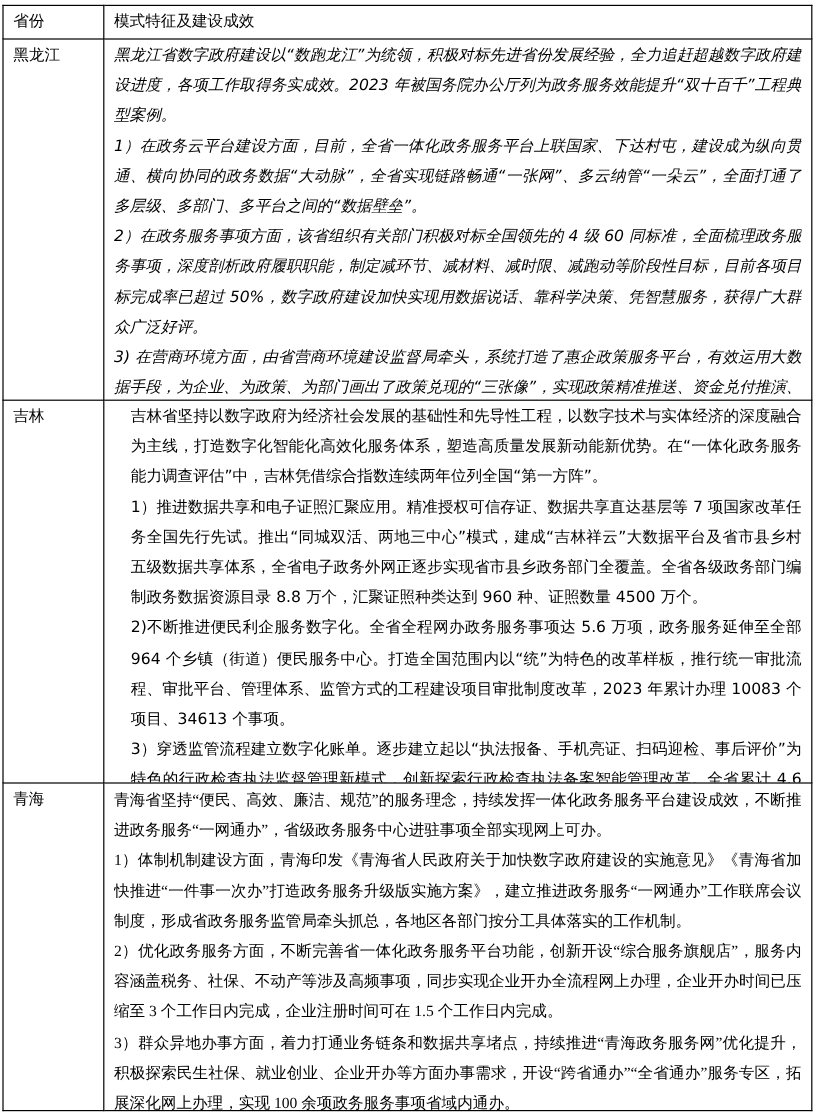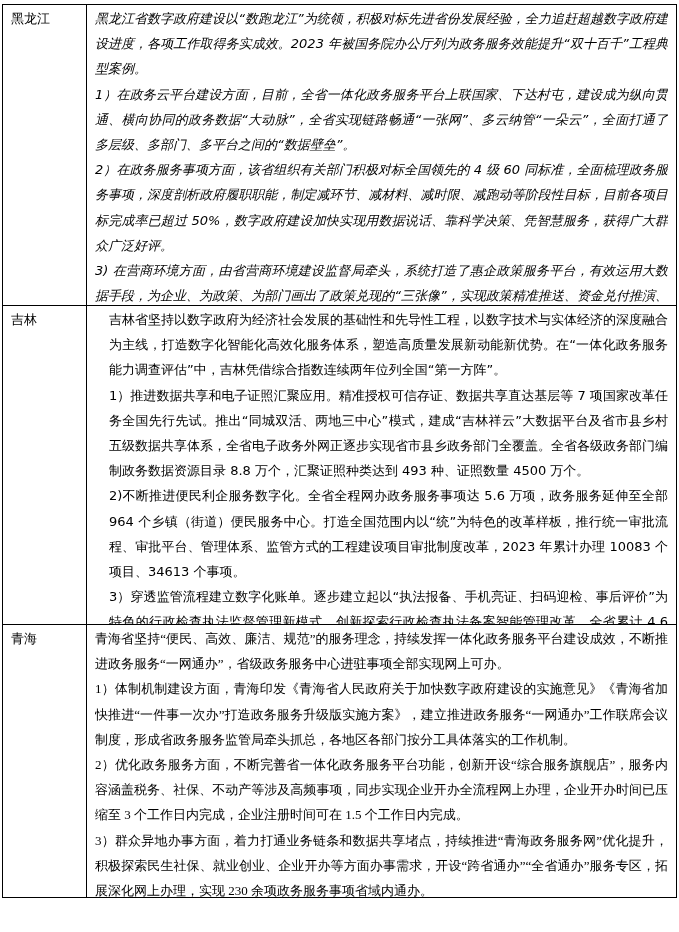--- a/index.html
+++ b/index.html
@@ -58,51 +58,55 @@
 </head>
 <body>
 
 <div class="doc">
   <table class="province-table">
     <colgroup>
       <col class="col-province">
       <col>
     </colgroup>
     <tbody>
+      <tr class="header-row">
+        <td>省份</td>
+        <td>模式特征及建设成效</td>
+      </tr>
 
       <tr>
         <td class="province-cell">黑龙江</td>
         <td>
           <div class="content-clip clip-r0">
             <p>黑龙江省数字政府建设以“数跑龙江”为统领，积极对标先进省份发展经验，全力追赶超越数字政府建设进度，各项工作取得务实成效。2023 年被国务院办公厅列为政务服务效能提升“双十百千”工程典型案例。</p>
             <p>1）在政务云平台建设方面，目前，全省一体化政务服务平台上联国家、下达村屯，建设成为纵向贯通、横向协同的政务数据“大动脉”，全省实现链路畅通“一张网”、多云纳管“一朵云”，全面打通了多层级、多部门、多平台之间的“数据壁垒”。</p>
             <p>2）在政务服务事项方面，该省组织有关部门积极对标全国领先的 4 级 60 同标准，全面梳理政务服务事项，深度剖析政府履职职能，制定减环节、减材料、减时限、减跑动等阶段性目标，目前各项目标完成率已超过 50%，数字政府建设加快实现用数据说话、靠科学决策、凭智慧服务，获得广大群众广泛好评。</p>
             <p>3) 在营商环境方面，由省营商环境建设监督局牵头，系统打造了惠企政策服务平台，有效运用大数据手段，为企业、为政策、为部门画出了政策兑现的“三张像”，实现政策精准推送、资金兑付推演、政策落地监督，汇聚国家、省、市（地）、县（市、区）惠企政策事项 936 条，有效解决了惠企政策“找不到”“读不懂”“兑现慢”等难题，化解了企业“不会办”“往返跑”等尴尬，有效激活了市场主体干事创业的信心与活力。</p>
           </div>
         </td>
       </tr>
 
       <tr>
         <td class="province-cell">吉林</td>
         <td>
           <div class="content-clip clip-r1">
             <p>吉林省坚持以数字政府为经济社会发展的基础性和先导性工程，以数字技术与实体经济的深度融合为主线，打造数字化智能化高效化服务体系，塑造高质量发展新动能新优势。在“一体化政务服务能力调查评估”中，吉林凭借综合指数连续两年位列全国“第一方阵”。</p>
-            <p>1）推进数据共享和电子证照汇聚应用。精准授权可信存证、数据共享直达基层等 7 项国家改革任务全国先行先试。推出“同城双活、两地三中心”模式，建成“吉林祥云”大数据平台及省市县乡村五级数据共享体系，全省电子政务外网正逐步实现省市县乡政务部门全覆盖。全省各级政务部门编制政务数据资源目录 8.8 万个，汇聚证照种类达到 493 种、证照数量 4500 万个。</p>
+            <p>1）推进数据共享和电子证照汇聚应用。精准授权可信存证、数据共享直达基层等 7 项国家改革任务全国先行先试。推出“同城双活、两地三中心”模式，建成“吉林祥云”大数据平台及省市县乡村五级数据共享体系，全省电子政务外网正逐步实现省市县乡政务部门全覆盖。全省各级政务部门编制政务数据资源目录 8.8 万个，汇聚证照种类达到 960 种、证照数量 4500 万个。</p>
             <p>2)不断推进便民利企服务数字化。全省全程网办政务服务事项达 5.6 万项，政务服务延伸至全部 964 个乡镇（街道）便民服务中心。打造全国范围内以“统”为特色的改革样板，推行统一审批流程、审批平台、管理体系、监管方式的工程建设项目审批制度改革，2023 年累计办理 10083 个项目、34613 个事项。</p>
             <p>3）穿透监管流程建立数字化账单。逐步建立起以“执法报备、手机亮证、扫码迎检、事后评价”为特色的行政检查执法监督管理新模式，创新探索行政检查执法备案智能管理改革。全省累计 4.6 万项行政检查执法事项、2973 个监管机构、6.8 万名检查人员纳入“数字化”台账管理。</p>
           </div>
         </td>
       </tr>
 
       <tr>
         <td class="province-cell">青海</td>
         <td>
           <div class="content-clip clip-r2">
             <p>青海省坚持“便民、高效、廉洁、规范”的服务理念，持续发挥一体化政务服务平台建设成效，不断推进政务服务“一网通办”，省级政务服务中心进驻事项全部实现网上可办。</p>
             <p>1）体制机制建设方面，青海印发《青海省人民政府关于加快数字政府建设的实施意见》《青海省加快推进“一件事一次办”打造政务服务升级版实施方案》，建立推进政务服务“一网通办”工作联席会议制度，形成省政务服务监管局牵头抓总，各地区各部门按分工具体落实的工作机制。</p>
             <p>2）优化政务服务方面，不断完善省一体化政务服务平台功能，创新开设“综合服务旗舰店”，服务内容涵盖税务、社保、不动产等涉及高频事项，同步实现企业开办全流程网上办理，企业开办时间已压缩至 3 个工作日内完成，企业注册时间可在 1.5 个工作日内完成。</p>
-            <p>3）群众异地办事方面，着力打通业务链条和数据共享堵点，持续推进“青海政务服务网”优化提升，积极探索民生社保、就业创业、企业开办等方面办事需求，开设“跨省通办”“全省通办”服务专区，拓展深化网上办理，实现 230 余项政务服务事项省域内通办。</p>
+            <p>3）群众异地办事方面，着力打通业务链条和数据共享堵点，持续推进“青海政务服务网”优化提升，积极探索民生社保、就业创业、企业开办等方面办事需求，开设“跨省通办”“全省通办”服务专区，拓展深化网上办理，实现 100 余项政务服务事项省域内通办。</p>
           </div>
         </td>
       </tr>
     </tbody>
   </table>
 </div>
 
 </body></html>

